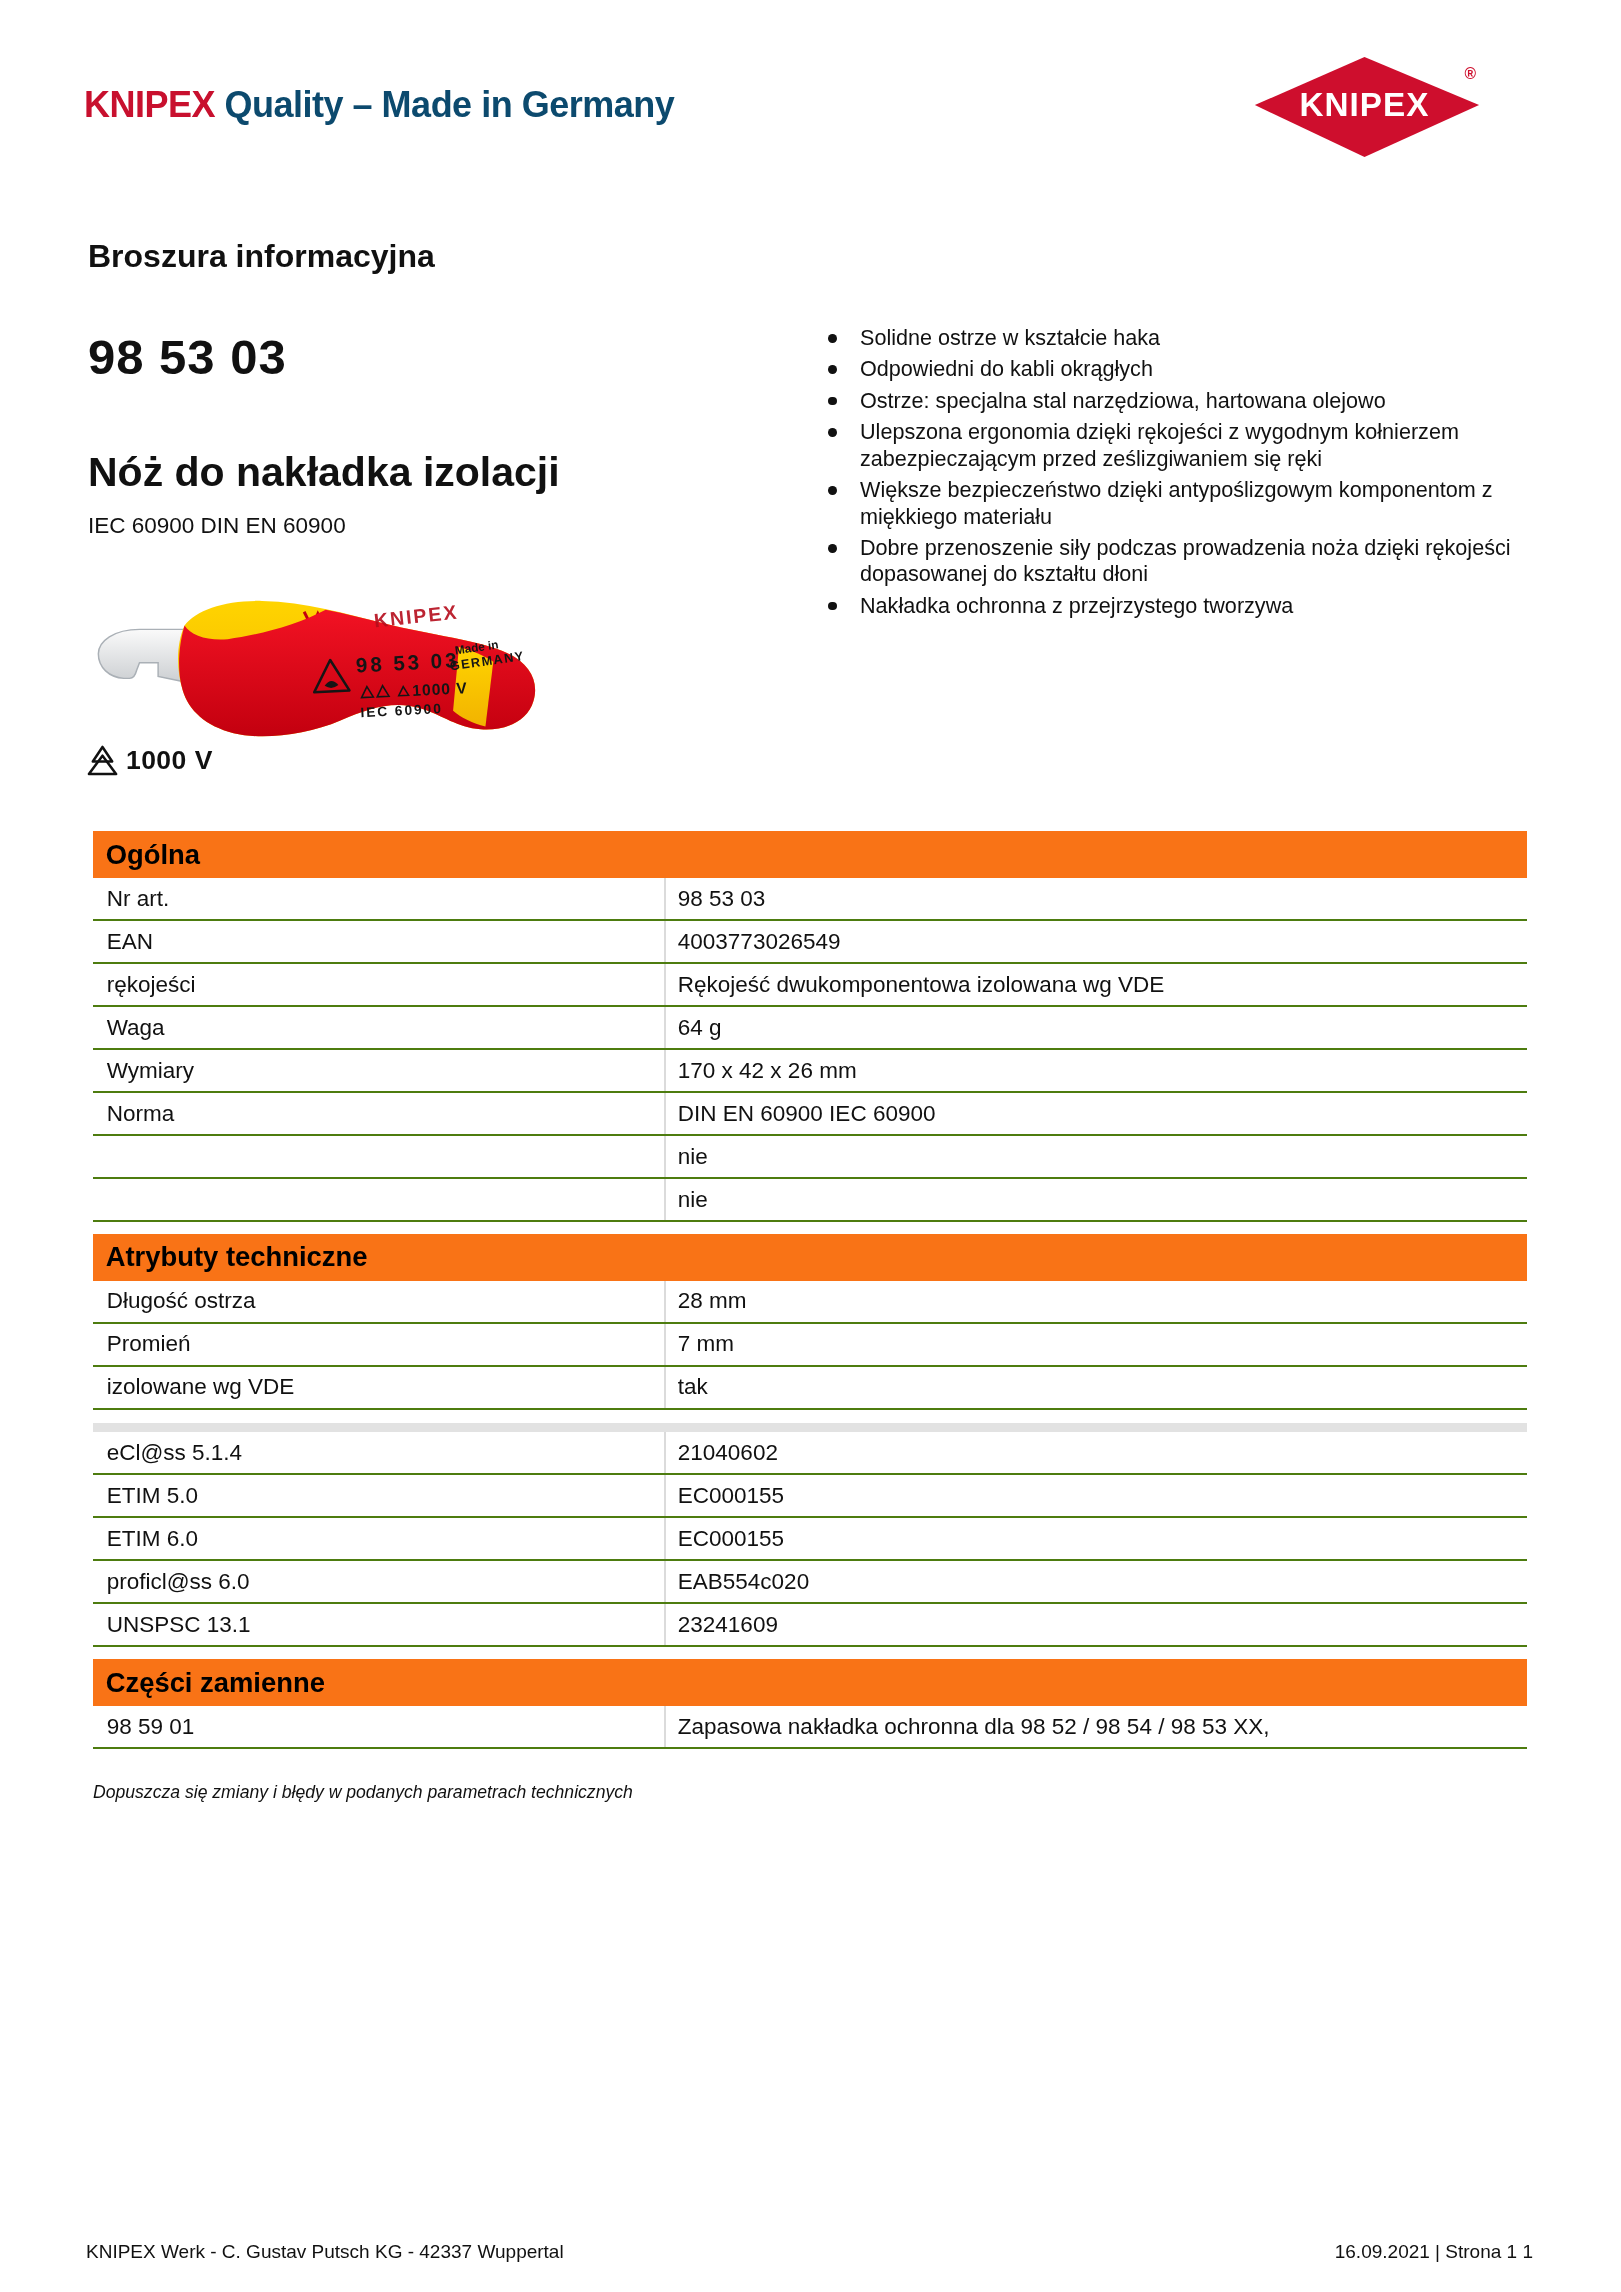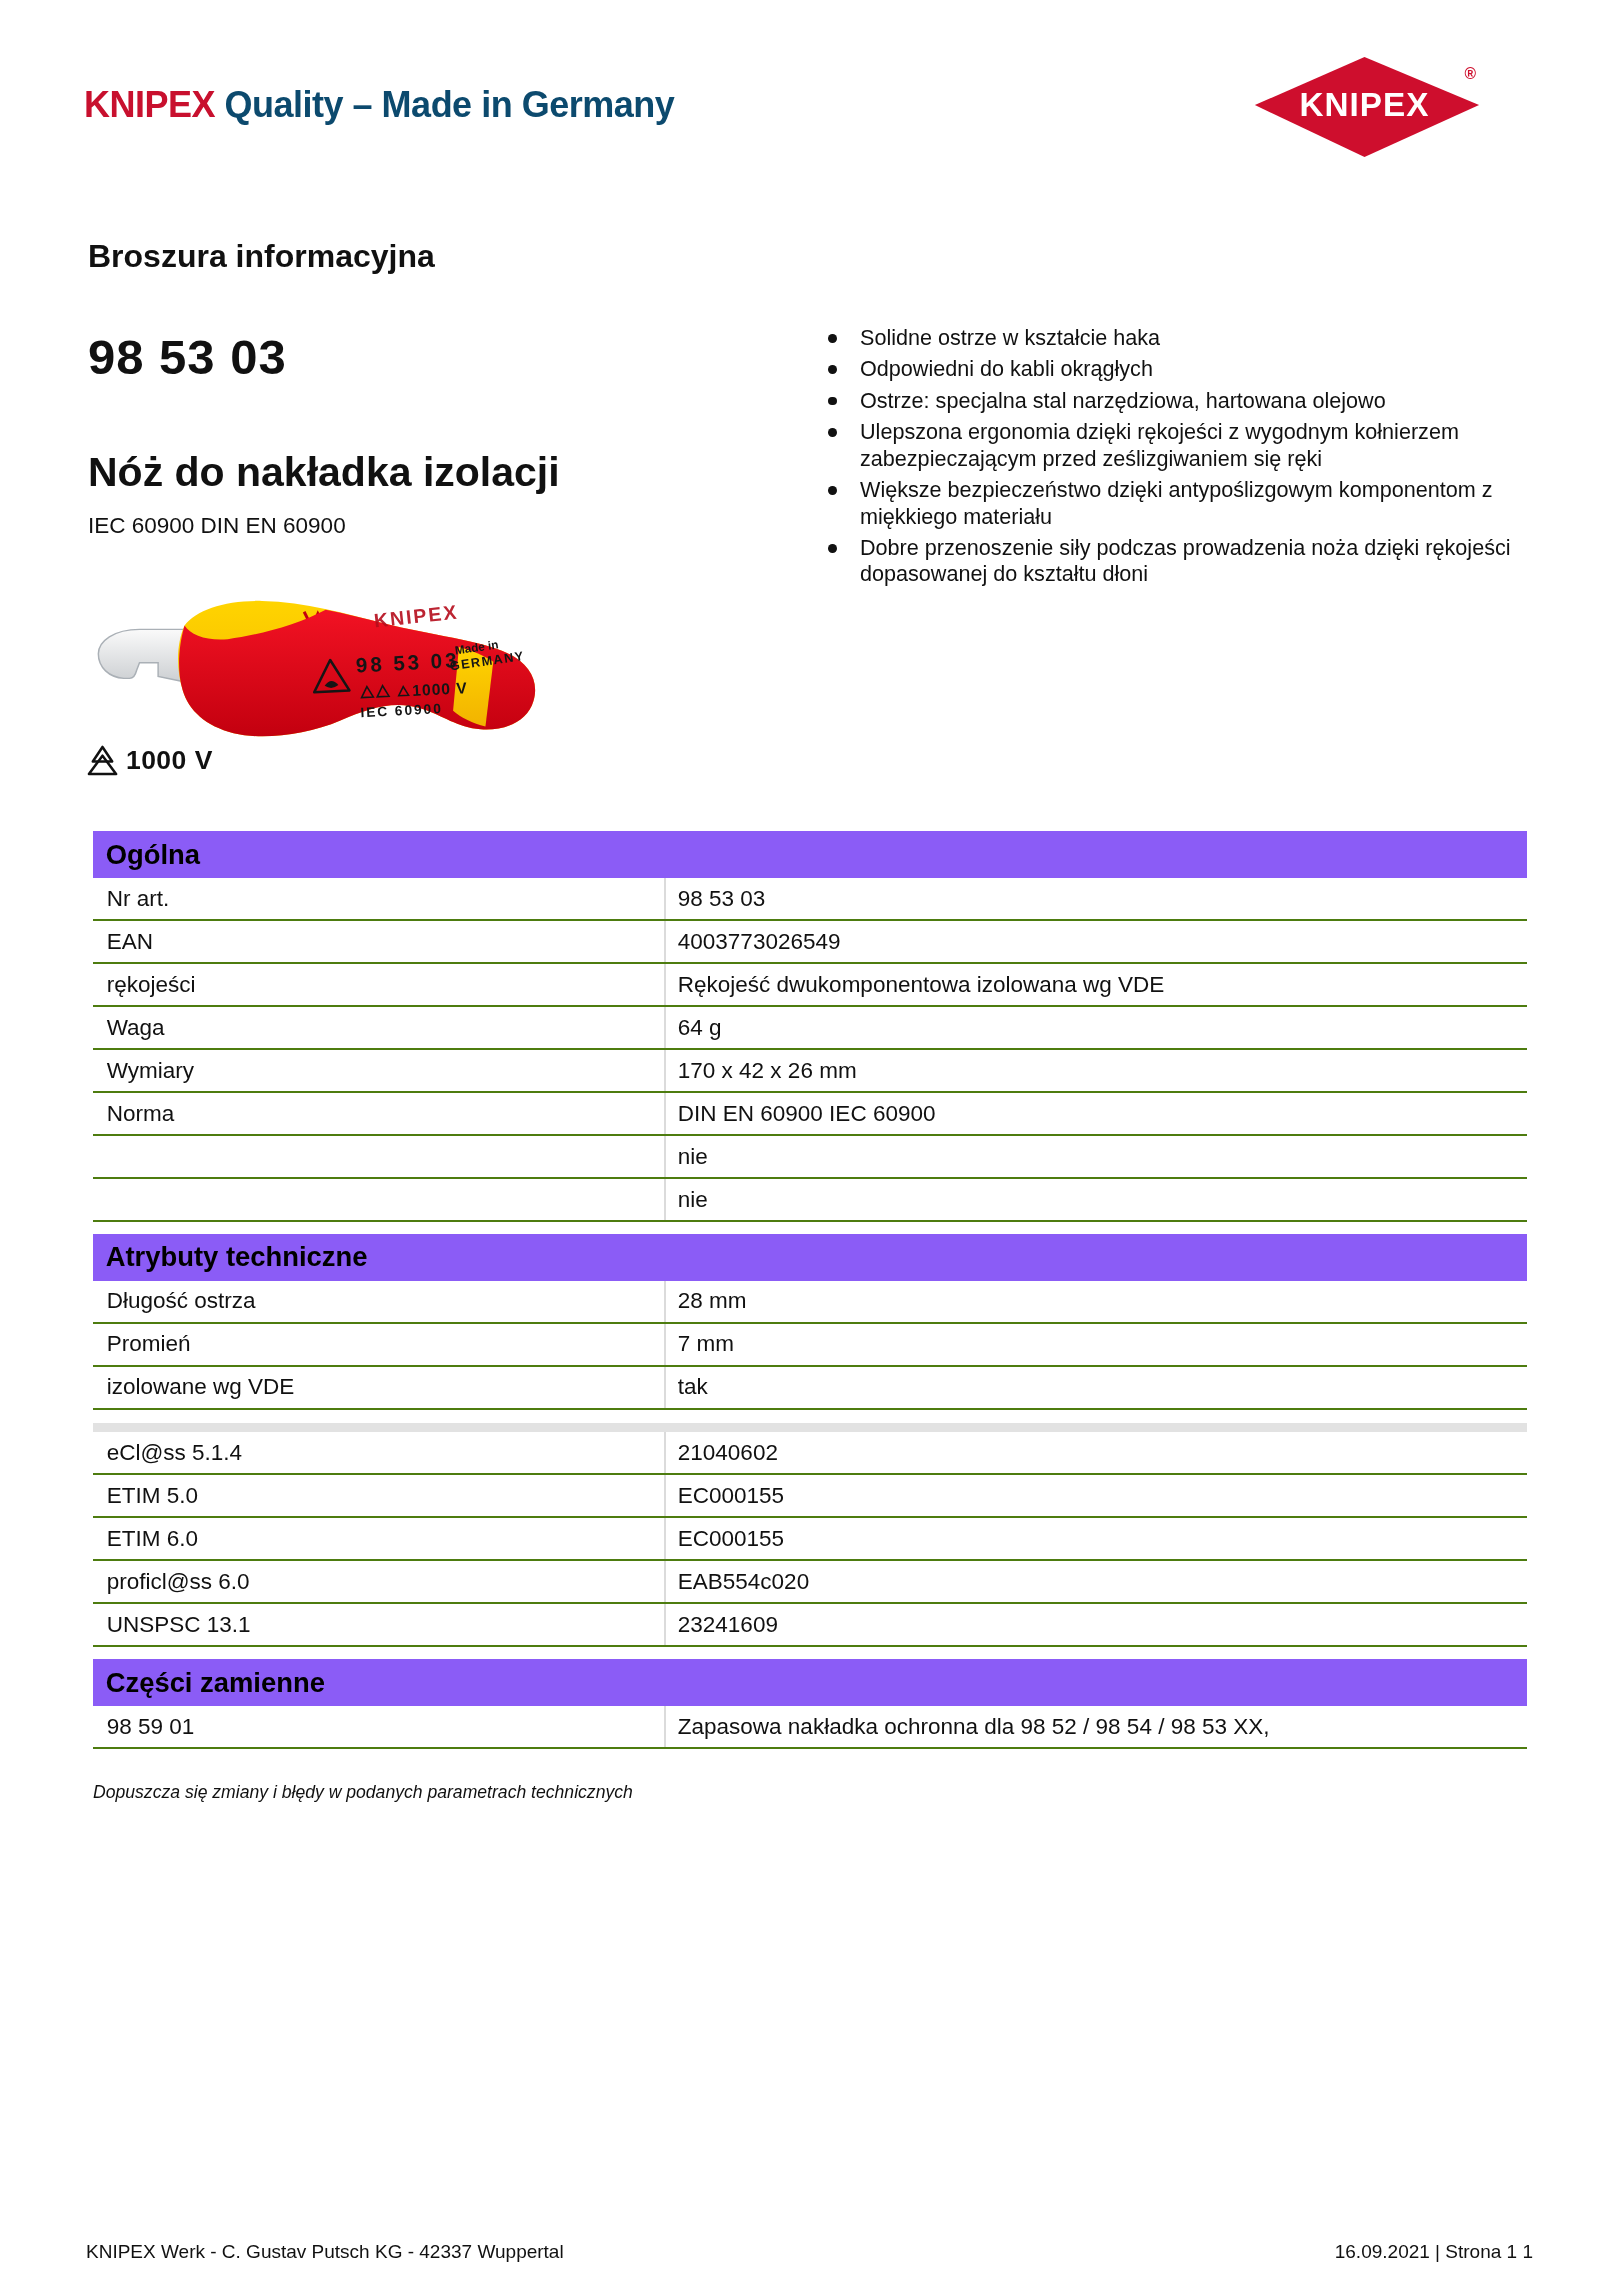--- a/index.html
+++ b/index.html
@@ -42,21 +42,21 @@
     position:absolute;left:86px;top:745px;
     display:flex;align-items:center;gap:6.9px;
     font-size:26.5px;font-weight:bold;letter-spacing:0.5px;
   }
   
   .tables{position:absolute;left:93px;right:94px;top:831px;}
   .spec-table{margin-bottom:11.8px;}
   .spec-table.no-title{margin-top:13.7px;}
   .spec-table.no-title::before{content:"";display:block;height:8.8px;background:#E2E2E2;}
   .table-header{
-    background:#8b5cf6;height:47px;
+    background:#f97316;height:47px;
     display:flex;align-items:center;
     padding-left:12.7px;
     font-size:27.4px;font-weight:bold;color:#000;
   }
   .trow{
     display:grid;grid-template-columns:571px 1fr;
     background:#fff;height:41px;
     border-bottom:2px solid #4d7c0f;
     font-size:22.5px;
   }
@@ -94,20 +94,21 @@
   <div class="product-title">Nóż do nakładka izolacji</div>
   <div class="standards">IEC 60900 DIN EN 60900</div>
 
   <ul class="features">
       <li>Solidne ostrze w kształcie haka</li>
       <li>Odpowiedni do kabli okrągłych</li>
       <li>Ostrze: specjalna stal narzędziowa, hartowana olejowo</li>
       <li>Ulepszona ergonomia dzięki rękojeści z wygodnym kołnierzem zabezpieczającym przed ześlizgiwaniem się ręki</li>
       <li>Większe bezpieczeństwo dzięki antypoślizgowym komponentom z miękkiego materiału</li>
       <li>Dobre przenoszenie siły podczas prowadzenia noża dzięki rękojeści dopasowanej do kształtu dłoni</li>
+      <li>Nakładka ochronna z przejrzystego tworzywa</li>
     </ul>
 
   <svg class="knife" viewBox="0 0 560 200">
     <defs>
       <linearGradient id="metal" x1="0" y1="0" x2="0" y2="1">
         <stop offset="0" stop-color="#fafafa"></stop>
           <stop offset="1" stop-color="#cccfd2"></stop>
       </linearGradient>
       <linearGradient id="redg" x1="0" y1="0" x2="0" y2="1">
         <stop offset="0" stop-color="#F21223"></stop>

